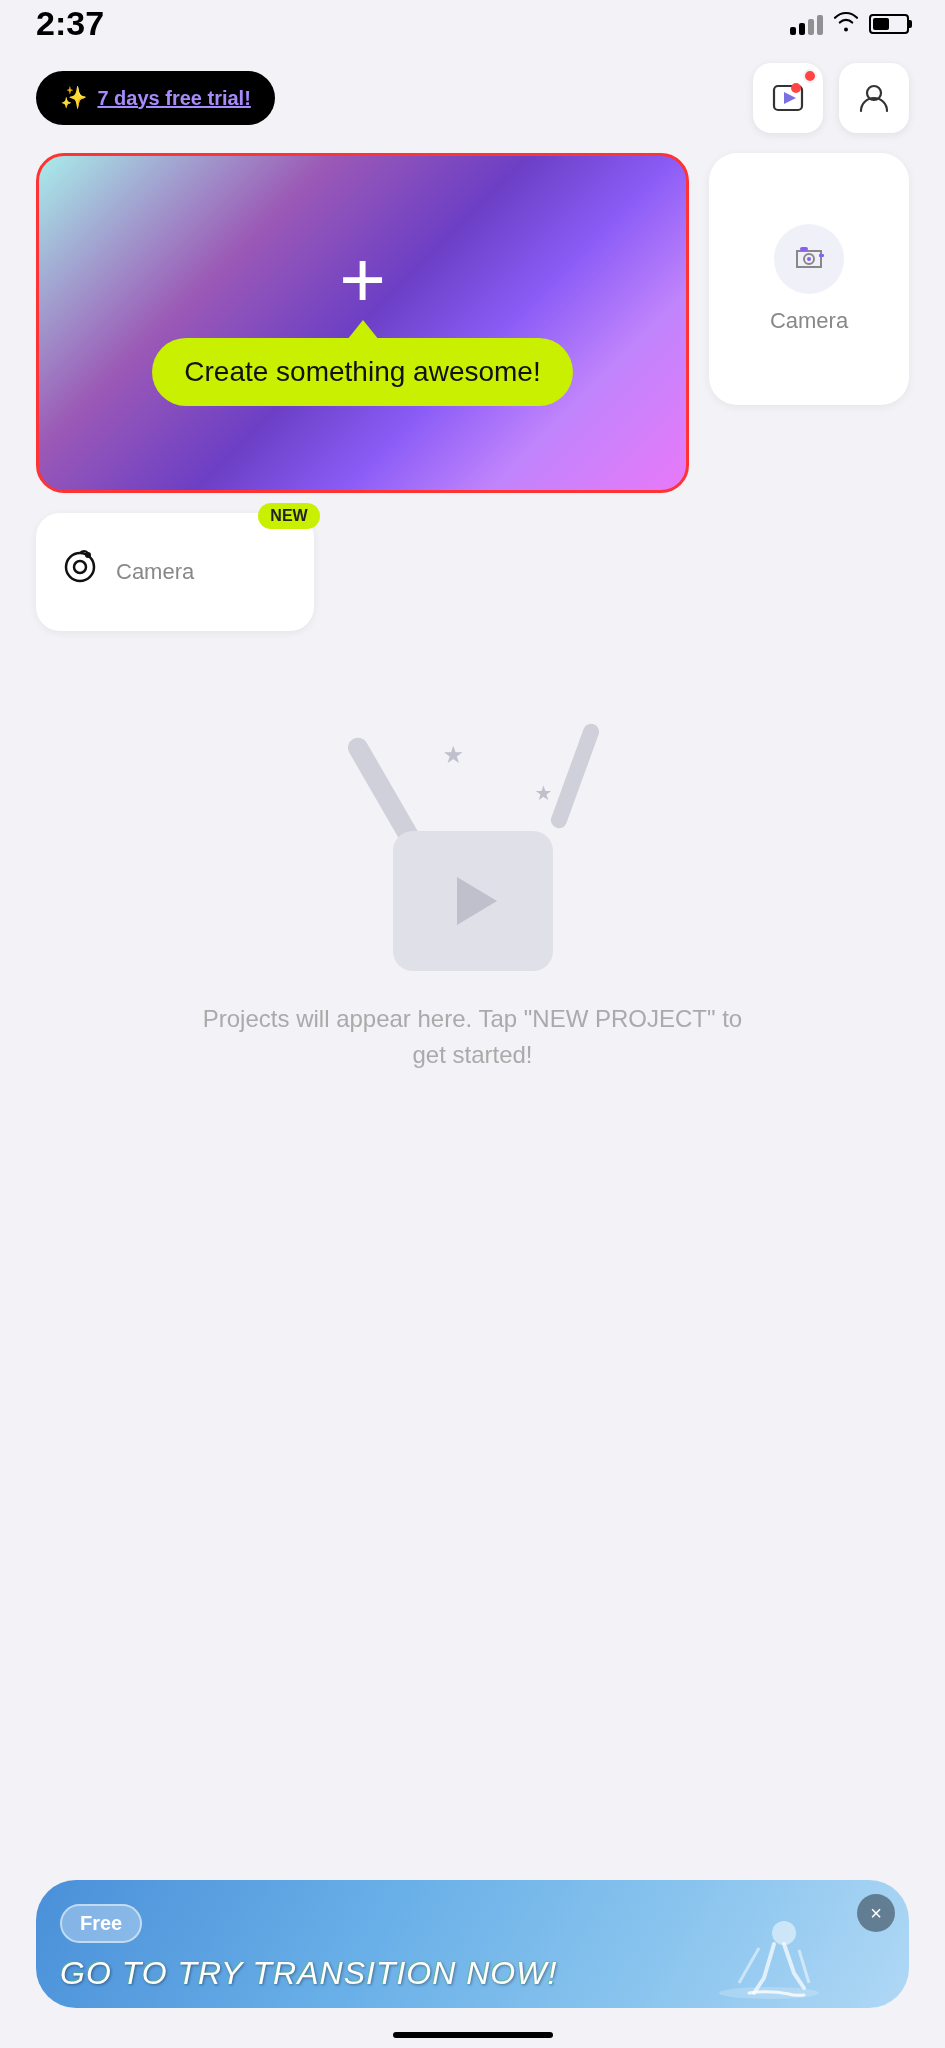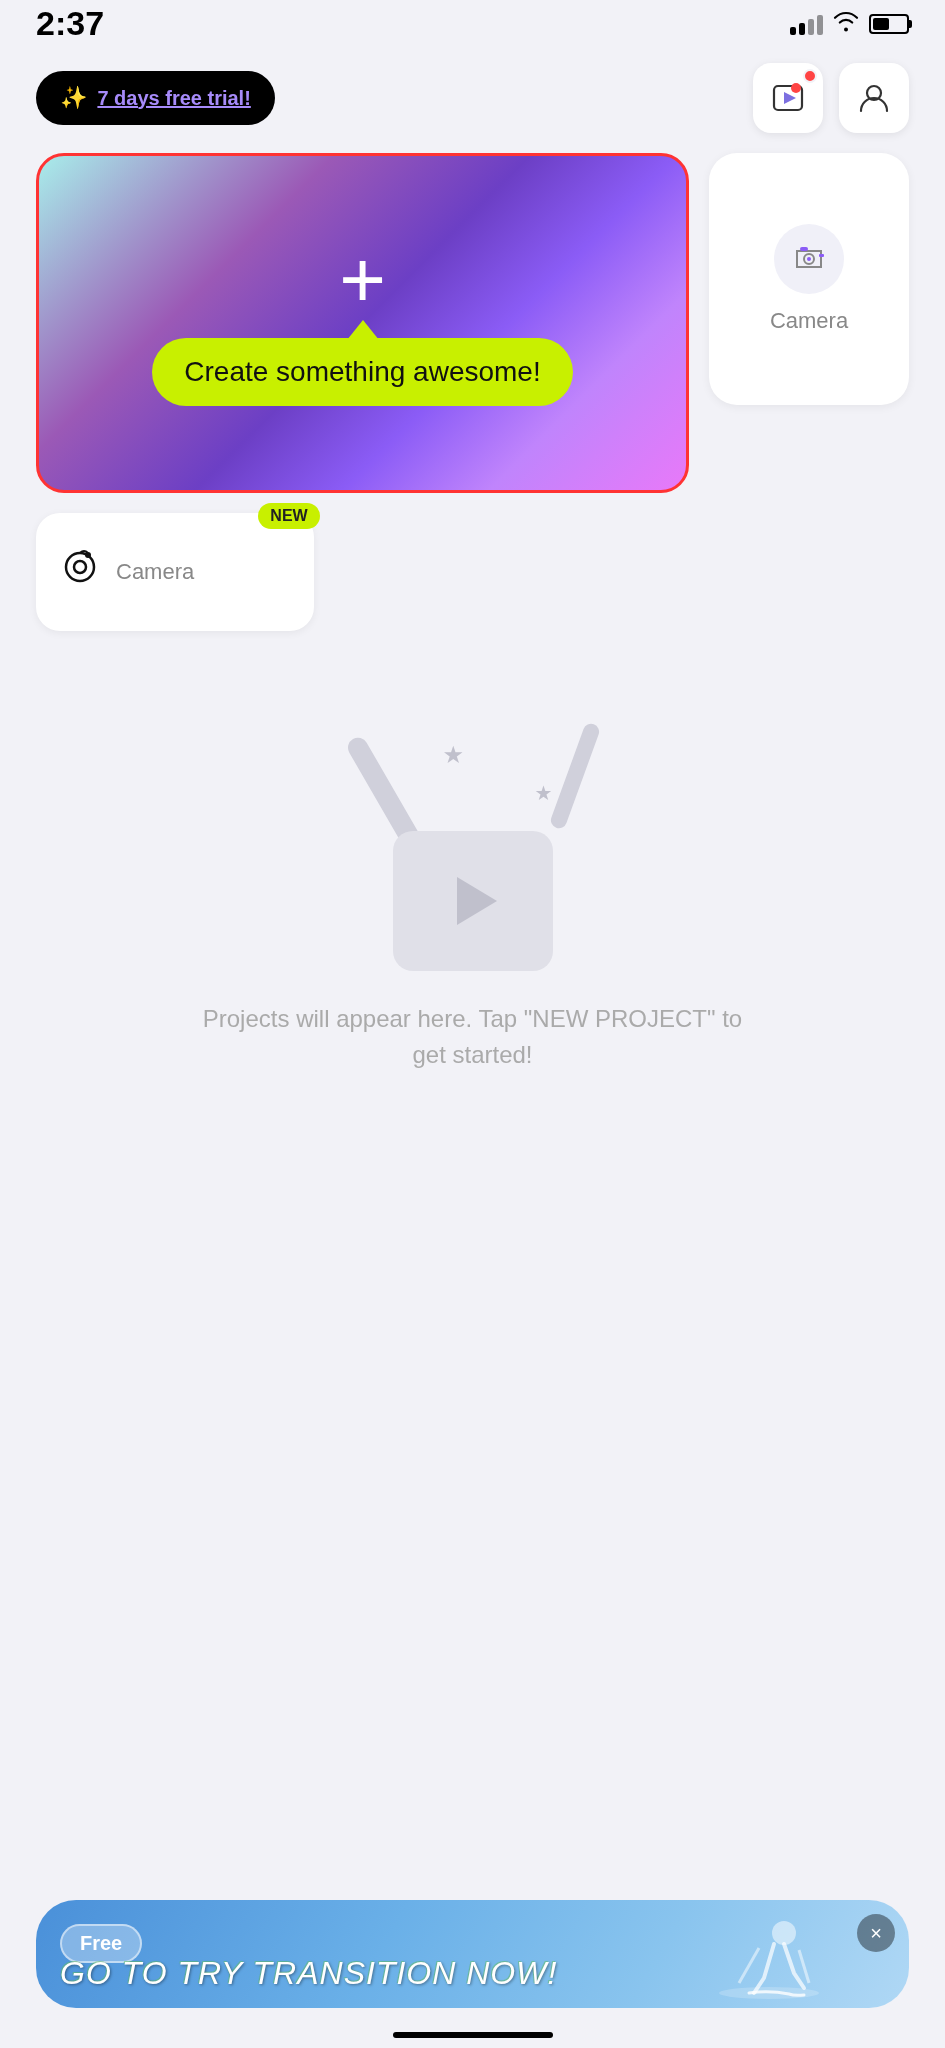--- a/index.html
+++ b/index.html
@@ -342,21 +342,21 @@
       line-height: 1.5;
       max-width: 560px;
     }
 
     
     .ad-banner {
       position: fixed;
       bottom: 40px;
       left: 36px;
       right: 36px;
-      height: 108px;
+      height: 128px;
       border-radius: 40px;
       background: linear-gradient(120deg, #4a90d9 0%, #6ab0e8 40%, #89c4ee 70%, #b0d8f5 100%);
       overflow: hidden;
       display: flex;
       align-items: center;
       cursor: pointer;
     }
     .ad-free-badge {
       position: absolute;
       left: 24px;

